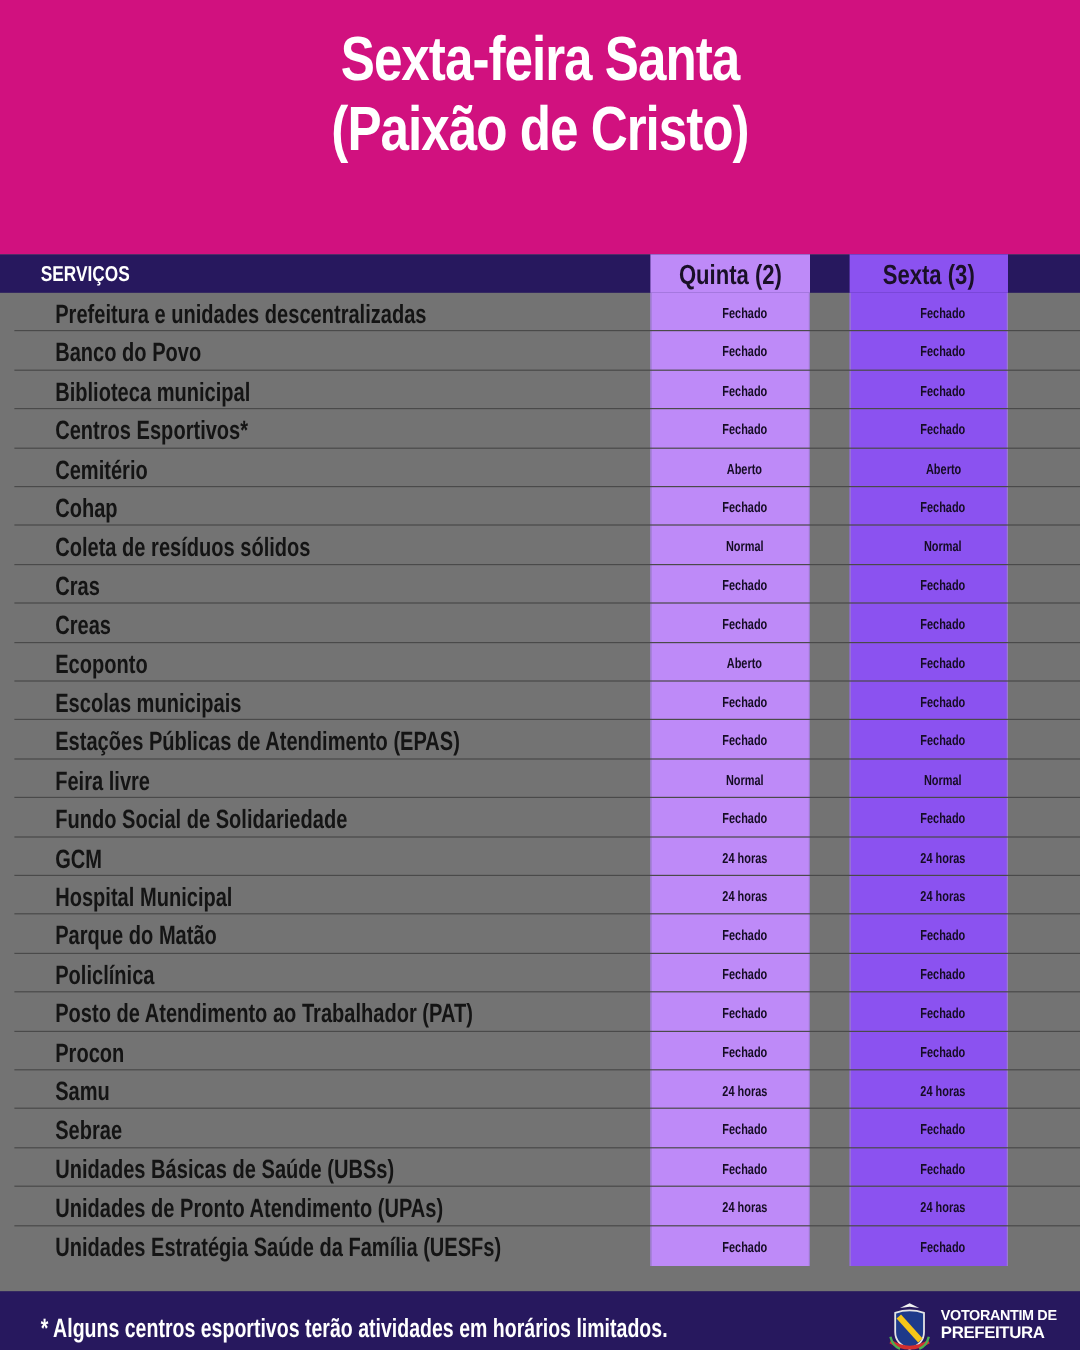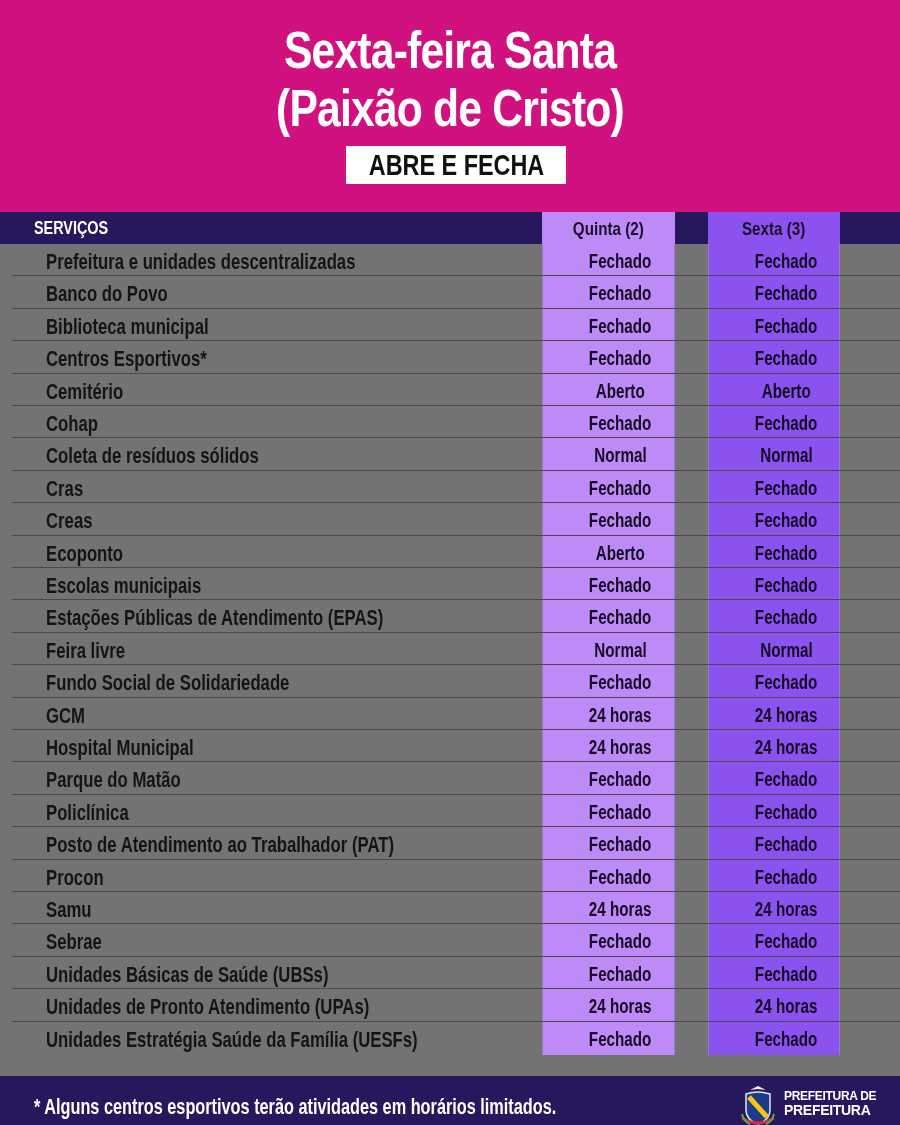--- a/index.html
+++ b/index.html
@@ -42,38 +42,38 @@
   .th-service {
     position: absolute; left: 34px; top: 0; height: 32px; line-height: 32px;
     color: #ffffff; font-weight: bold; font-size: 18px;
     transform: scaleX(0.8); transform-origin: left center;
   }
   .col-q { position: absolute; left: 542px; width: 133px; background: #be8af8; }
   .col-s { position: absolute; left: 708px; width: 132px; background: #8b52f0; }
   .col-full { top: 0; height: 843px; border-left: 1px solid #9a7ccc; border-right: 1px solid #9a7ccc; }
   .th-day {
     position: absolute; top: 0; height: 32px; line-height: 34px;
-    text-align: center; color: #1a1028; font-weight: bold; font-size: 19px;
+    text-align: center; color: #1a1028; font-weight: bold; font-size: 23px;
   }
   .th-day span { display: inline-block; transform: scaleX(0.8); white-space: nowrap; }
   .rows { position: absolute; left: 0; top: 32px; width: 900px; }
   .row {
     position: absolute; left: 0; width: 900px; height: 32.4px;
     border-bottom: 1.5px solid #4a4a4a;
     margin-left: 12px;
   }
   .row:last-child { border-bottom: none; }
   .svc {
     position: absolute; left: 34px; top: 0; height: 32px; line-height: 36px;
     font-weight: bold; font-size: 22px; color: #141414; white-space: nowrap;
     transform: scaleX(0.76); transform-origin: left center;
   }
   .val {
     position: absolute; top: 0; height: 32px; line-height: 34px;
-    text-align: center; font-weight: bold; font-size: 20px; color: #150c24;
+    text-align: center; font-weight: bold; font-size: 12px; color: #150c24;
   }
   .val span { display: inline-block; transform: scaleX(0.76); white-space: nowrap; }
   .val.q { left: 542px; width: 133px; }
   .val.s { left: 708px; width: 132px; }
   .footer {
     position: absolute; left: 0; top: 1048px; width: 900px; height: 77px;
     background: #27185e;
     margin-top: 28px;
   }
   .note {
@@ -86,23 +86,20 @@
     position: absolute; left: 46px; top: 6px; color: #ffffff; font-weight: bold;
     font-size: 12px; line-height: 13px; letter-spacing: -0.3px; white-space: nowrap;
   }
 </style>
 </head>
 <body>
 
 <div class="hero">
   <div class="title l1">Sexta-feira Santa</div>
   <div class="title l2">(Paixão de Cristo)</div>
-  <div class="tagbox">
-    <span>ABRE E FECHA</span>
-  </div>
 </div>
 
 <div class="table-wrap">
   <div class="col-q col-full"></div>
   <div class="col-s col-full"></div>
 
   <div class="thead">
     <div class="th-service">SERVIÇOS</div>
   </div>
   <div class="col-q th-day" style="top:0;height:32px;background:#be8af8;">
@@ -246,17 +243,17 @@
   <div class="logo">
     <svg width="40" height="44" viewBox="0 0 40 44">
       <path d="M20 2 L28 6 L20 5 L12 6 Z" fill="#f2f2f2"></path>
       <path d="M8 10 Q20 6 32 10 L32 26 Q32 36 20 40 Q8 36 8 26 Z" fill="#1e3a8a" stroke="#e5e5e5" stroke-width="1.5"></path>
       <path d="M11 13 L29 33" stroke="#f5c518" stroke-width="5"></path>
       <path d="M4 34 Q20 44 36 34" stroke="#d32f2f" stroke-width="3" fill="none"></path>
       <path d="M4 30 Q6 38 12 40" stroke="#4caf50" stroke-width="2" fill="none"></path>
       <path d="M36 30 Q34 38 28 40" stroke="#4caf50" stroke-width="2" fill="none"></path>
     </svg>
     <div class="logo-text">
-      <div>PREFEITURA DE</div>
+      <div>VOTORANTIM DE</div>
       <div style="font-size:14px;line-height:15px;">PREFEITURA</div>
     </div>
   </div>
 </div>
 
 </body></html>

